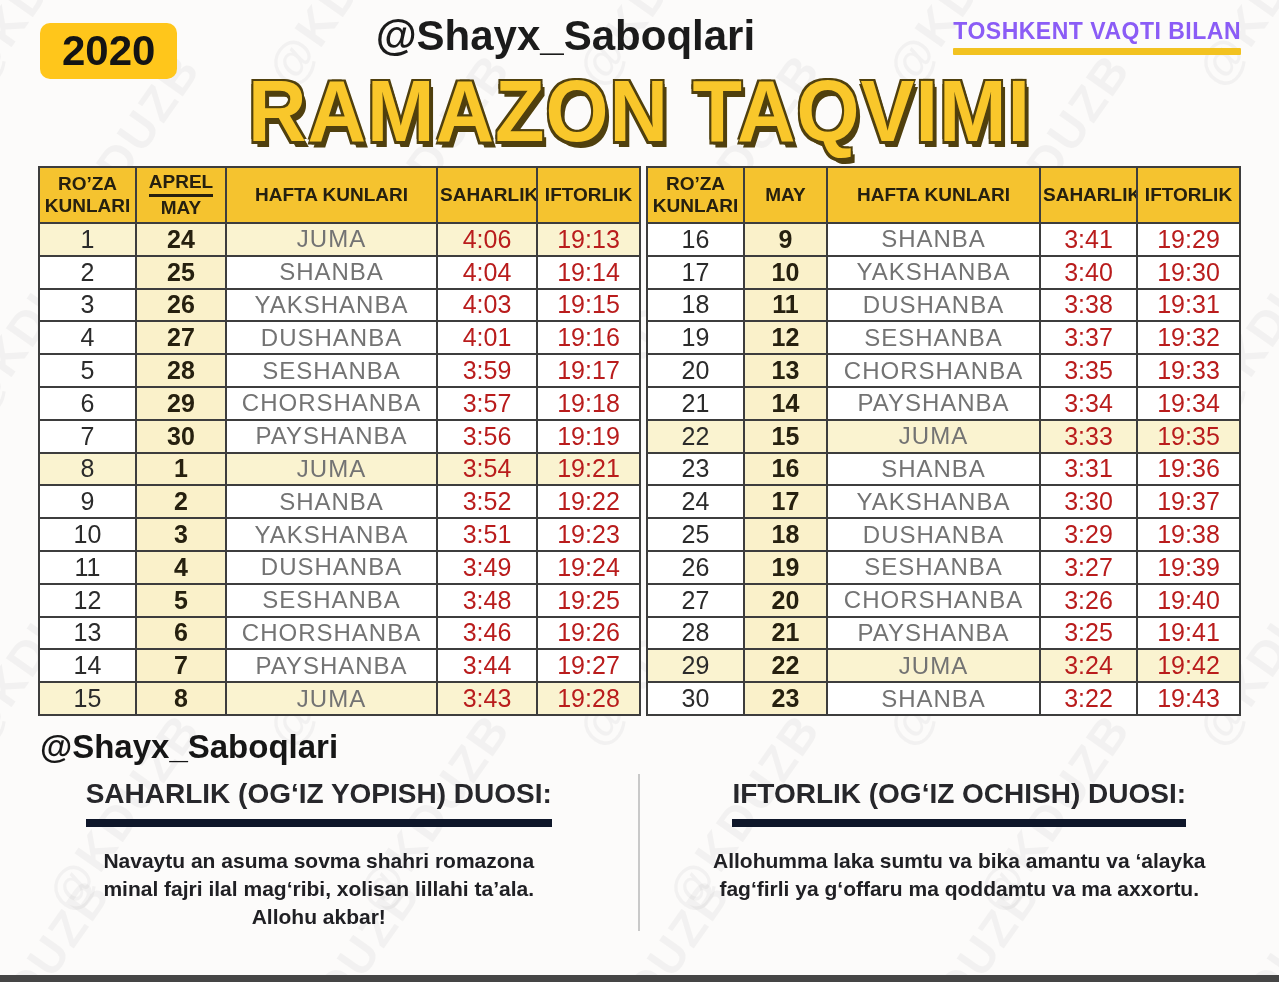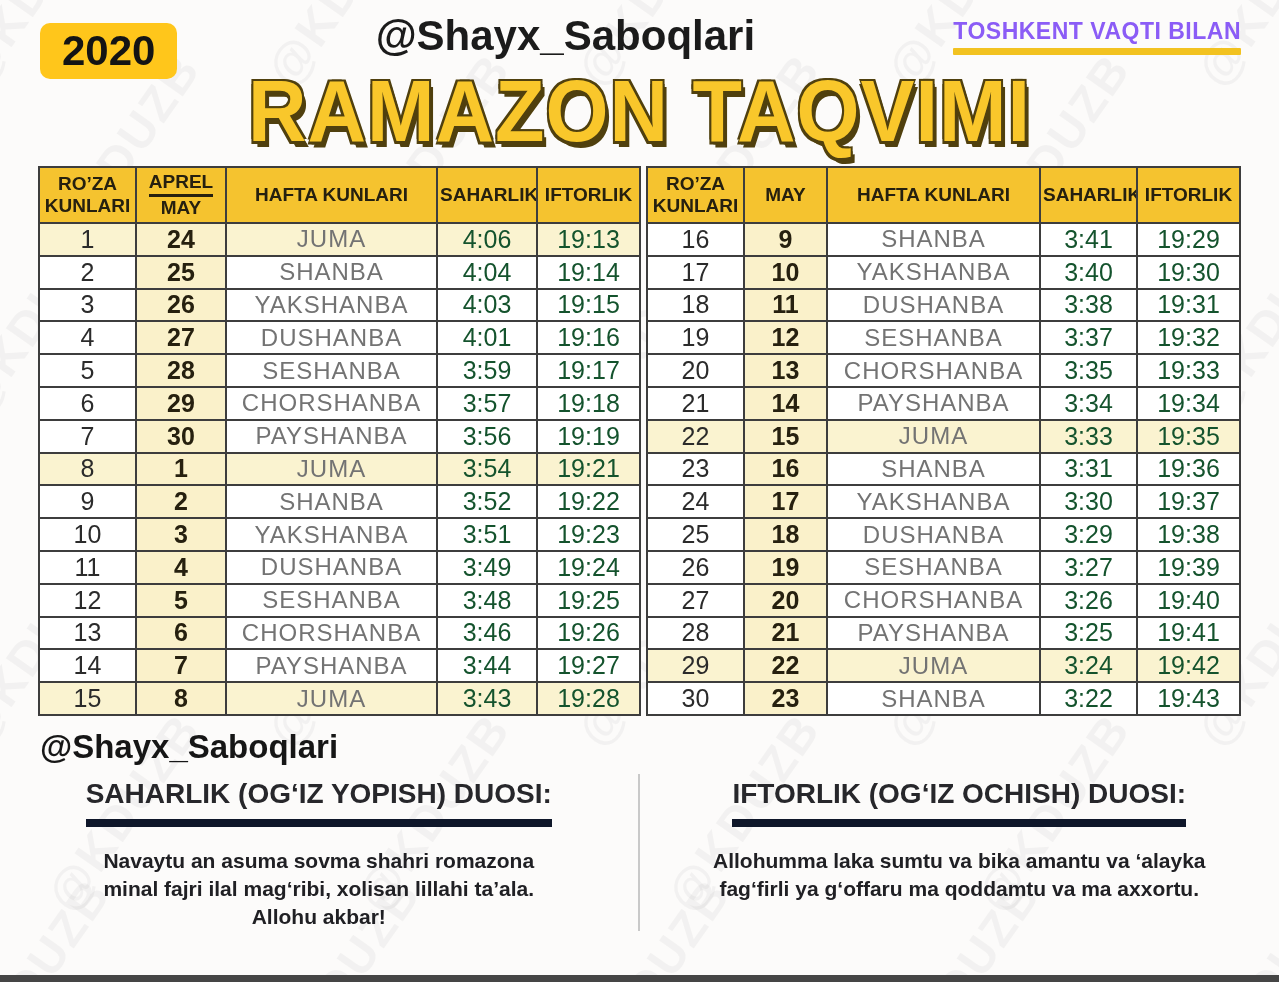--- a/index.html
+++ b/index.html
@@ -37,21 +37,21 @@
   .tbl-left  { width:601px; }
   .tbl-right { width:593px; }
   th, td { border:2px solid #3d3d3d; text-align:center; vertical-align:middle; overflow:hidden; }
   thead th { background:#f5c32f; color:#26200f; font-weight:bold; font-size:19px;
              line-height:1.15; height:56px; padding:2px; }
   thead .hl-underline { display:inline-block; border-bottom:3px solid #26200f; padding-bottom:1px; }
   tbody td { height:32.8px; font-size:25px; color:#2e2e2e; background:#ffffff; }
   td.day      { font-weight:normal; color:#2b2b2b; }
   td.date     { font-weight:bold; background:#faf1ca; color:#26200f; }
   td.weekday  { font-weight:normal; letter-spacing:1px; color:#737373; font-size:24px; }
-  td.sahar, td.iftor { color:#14532d;text-align:center; }
+  td.sahar, td.iftor { color:#b91c1c;text-align:center; }
   tr.highlight td { background:#faf3d0; }
   tr.highlight td.date { background:#faf1ca; }
 
   
   .bottom-handle { margin:12px 0 0 40px; font-weight:bold; font-size:33px; color:#161616; }
   .duos { display:flex; margin-top:8px; align-items:stretch; }
   .duo { width:50%; text-align:center; padding:4px 10px 0 10px; }
   .duo-left  { border-right:2px solid #c9c9c9; }
   .duo-title { display:inline-block; font-weight:bold; font-size:28px; color:#27272b;
                border-bottom:8px solid #0f172a; padding-bottom:9px; letter-spacing:0px; }

